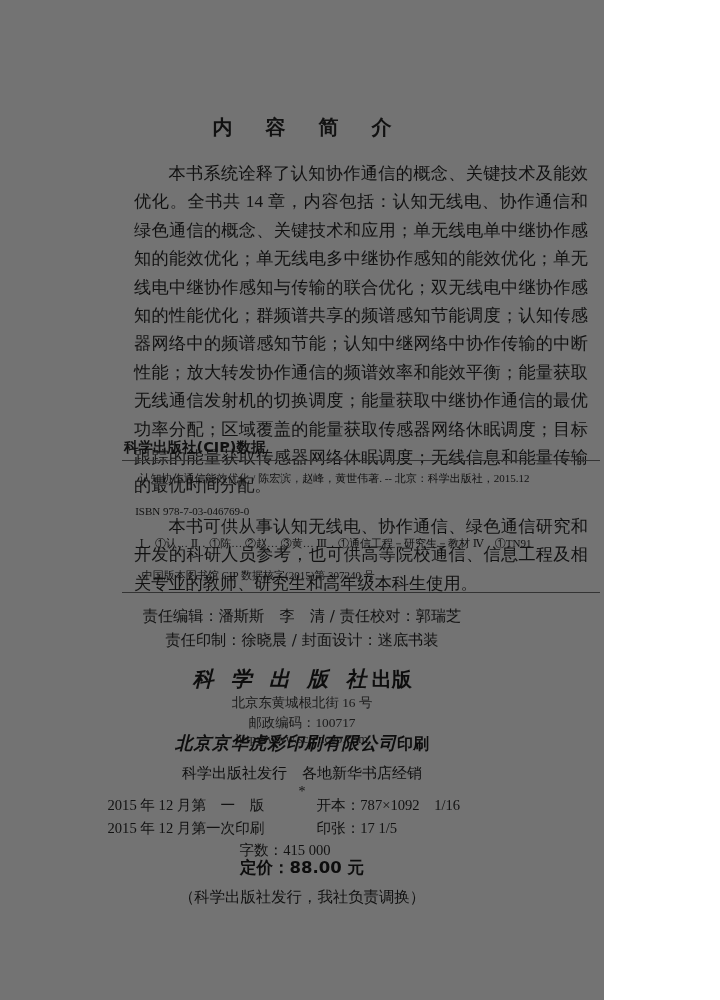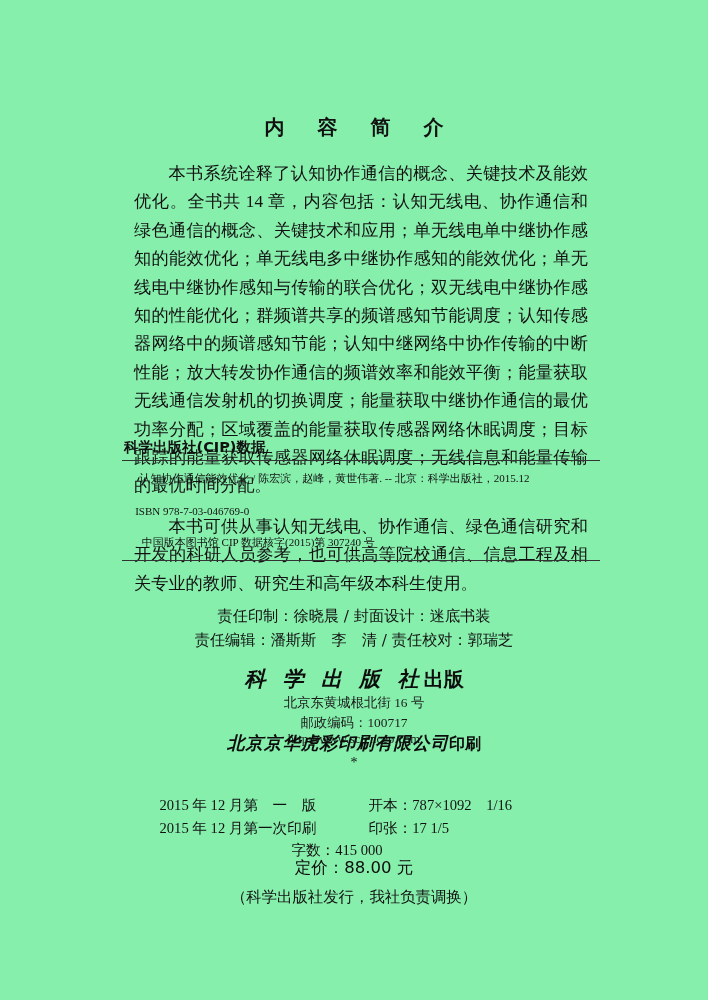--- a/index.html
+++ b/index.html
@@ -6,23 +6,23 @@
     margin: 0;
     padding: 0;
     background: #ffffff;
   }
   body {
     font-family: "Liberation Serif", "DejaVu Serif", serif;
     color: #1a1a1a;
   }
   #page {
     position: relative;
-    width: 708px;
+    width: 604px;
     height: 1000px;
-    background: #86efac;
+    background: #737373;
     overflow: hidden;
     box-sizing: border-box;
   }
 
   
   .section-title {
     position: absolute;
     left: 0;
     right: 0;
     top: 114px;
@@ -207,21 +207,21 @@
   
   .price-block {
     position: absolute;
     left: 0;
     right: 0;
     top: 856px;
     text-align: center;
   }
   .price {
     font-family: "DejaVu Sans", "Liberation Sans", sans-serif;
-    font-weight: normal;
+    font-weight: bold;
     font-size: 16.5px;
     line-height: 24px;
     color: #0d0d0d;
     white-space: pre;
   }
   .notice {
     font-size: 15.4px;
     line-height: 26px;
     color: #111111;
     margin-top: 4px;
@@ -239,39 +239,41 @@
     <p>本书系统诠释了认知协作通信的概念、关键技术及能效优化。全书共 14 章，内容包括：认知无线电、协作通信和绿色通信的概念、关键技术和应用；单无线电单中继协作感知的能效优化；单无线电多中继协作感知的能效优化；单无线电中继协作感知与传输的联合优化；双无线电中继协作感知的性能优化；群频谱共享的频谱感知节能调度；认知传感器网络中的频谱感知节能；认知中继网络中协作传输的中断性能；放大转发协作通信的频谱效率和能效平衡；能量获取无线通信发射机的切换调度；能量获取中继协作通信的最优功率分配；区域覆盖的能量获取传感器网络休眠调度；目标跟踪的能量获取传感器网络休眠调度；无线信息和能量传输的最优时间分配。</p>
     <p>本书可供从事认知无线电、协作通信、绿色通信研究和开发的科研人员参考，也可供高等院校通信、信息工程及相关专业的教师、研究生和高年级本科生使用。</p>
   </div>
 
   <div class="cip-block">
     <div class="cip-heading">科学出版社(CIP)数据</div>
     <div class="rule"></div>
     <div class="cip-body">
       <p class="ln cip-entry">认知协作通信能效优化 / 陈宏滨，赵峰，黄世伟著. -- 北京：科学出版社，2015.12</p>
       <p class="ln cip-isbn">ISBN 978-7-03-046769-0</p>
+      <p class="ln cip-class">Ⅰ．①认… Ⅱ．①陈… ②赵… ③黄… Ⅲ．①通信工程－研究生－教材 Ⅳ．①TN91</p>
       <p class="ln cip-core">中国版本图书馆 CIP 数据核字(2015)第 307240 号</p>
     </div>
     <div class="rule rule-bottom"></div>
   </div>
 
   <div class="credits">
+    <div class="line">责任编辑：潘斯斯　李　清 / 责任校对：郭瑞芝</div>
     <div class="line">责任印制：徐晓晨 / 封面设计：迷底书装</div>
-    <div class="line">责任编辑：潘斯斯　李　清 / 责任校对：郭瑞芝</div>
   </div>
 
   <div class="publisher">
     <div class="pub-name"><span class="calli">科 学 出 版 社</span><span class="plain">出版</span></div>
     <div class="pub-addr">北京东黄城根北街 16 号</div>
     <div class="pub-addr">邮政编码：100717</div>
     <div class="pub-url">http://www.sciencep.com</div>
   </div>
 
   <div class="printer">
     <div class="printer-name"><span class="calli">北京京华虎彩印刷有限公司</span><span class="plain">印刷</span></div>
+    <div class="distributor">科学出版社发行　各地新华书店经销</div>
     <div class="star">*</div>
   </div>
 
   <div class="edition">
     <div class="ed-grid">
       <div class="ed-row">
         <span class="ed-left">2015 年 12 月第　一　版</span>
         <span class="ed-right">开本：787×1092　1/16</span>
       </div>
       <div class="ed-row">

